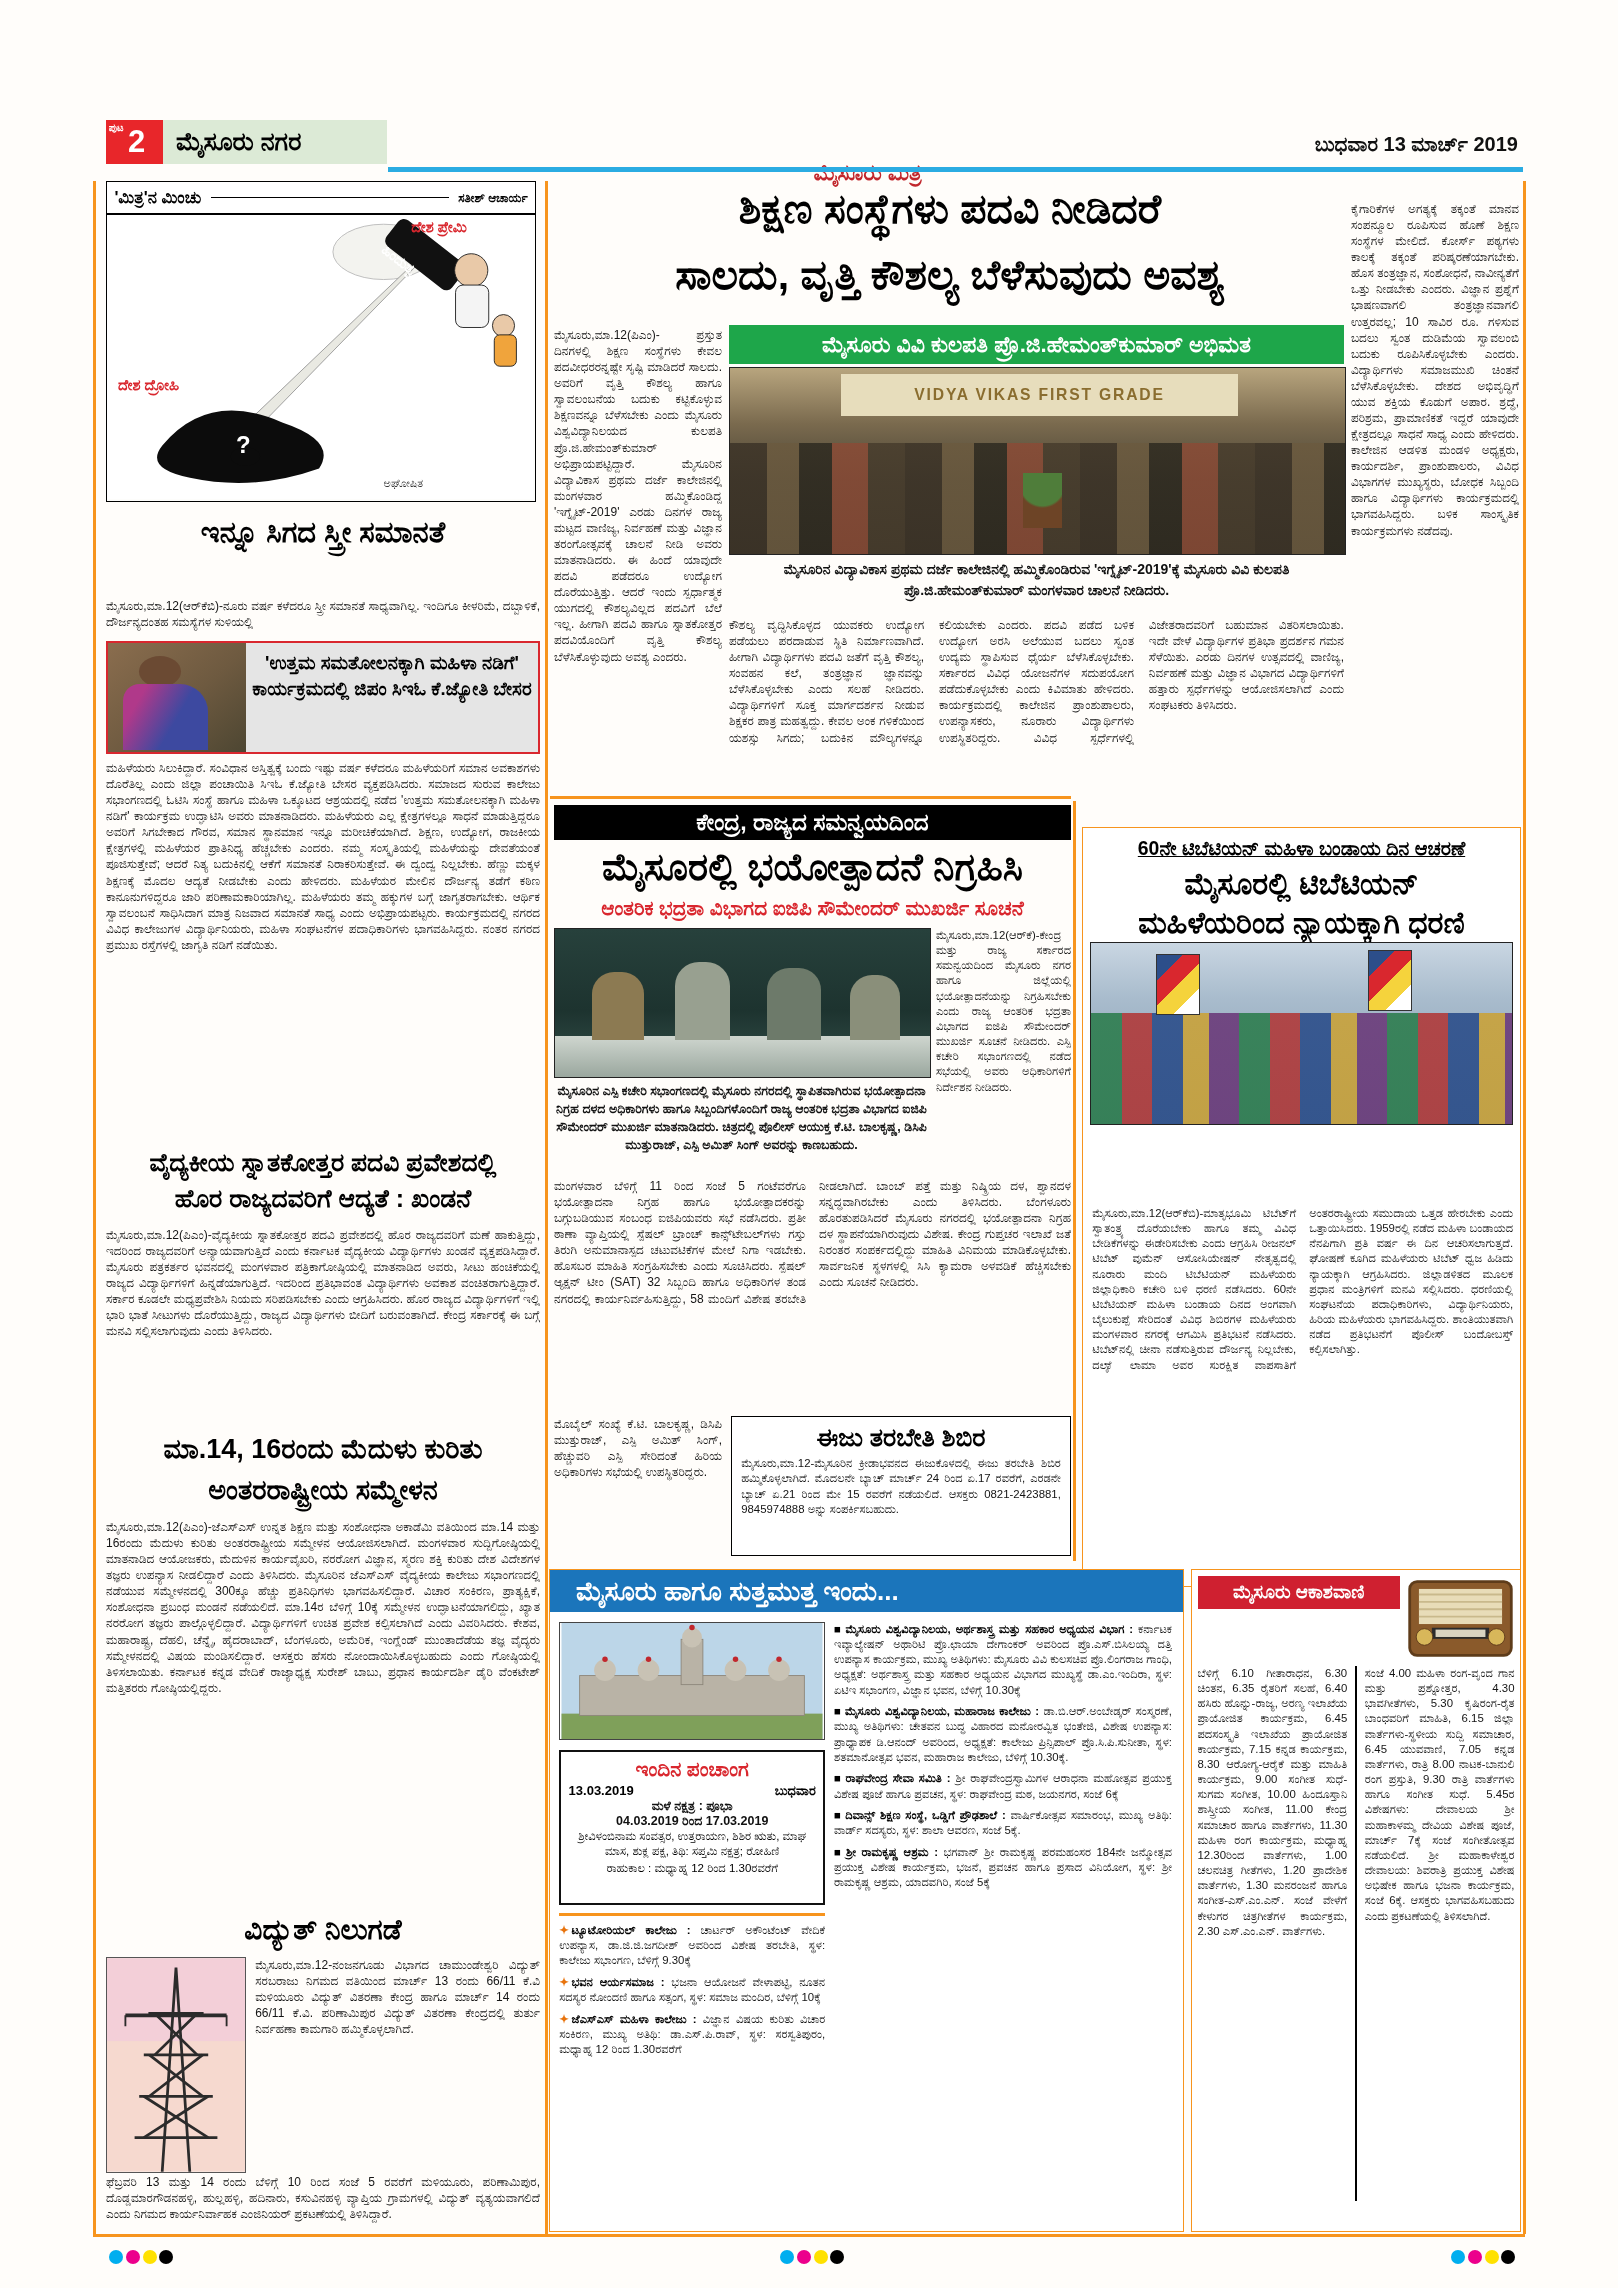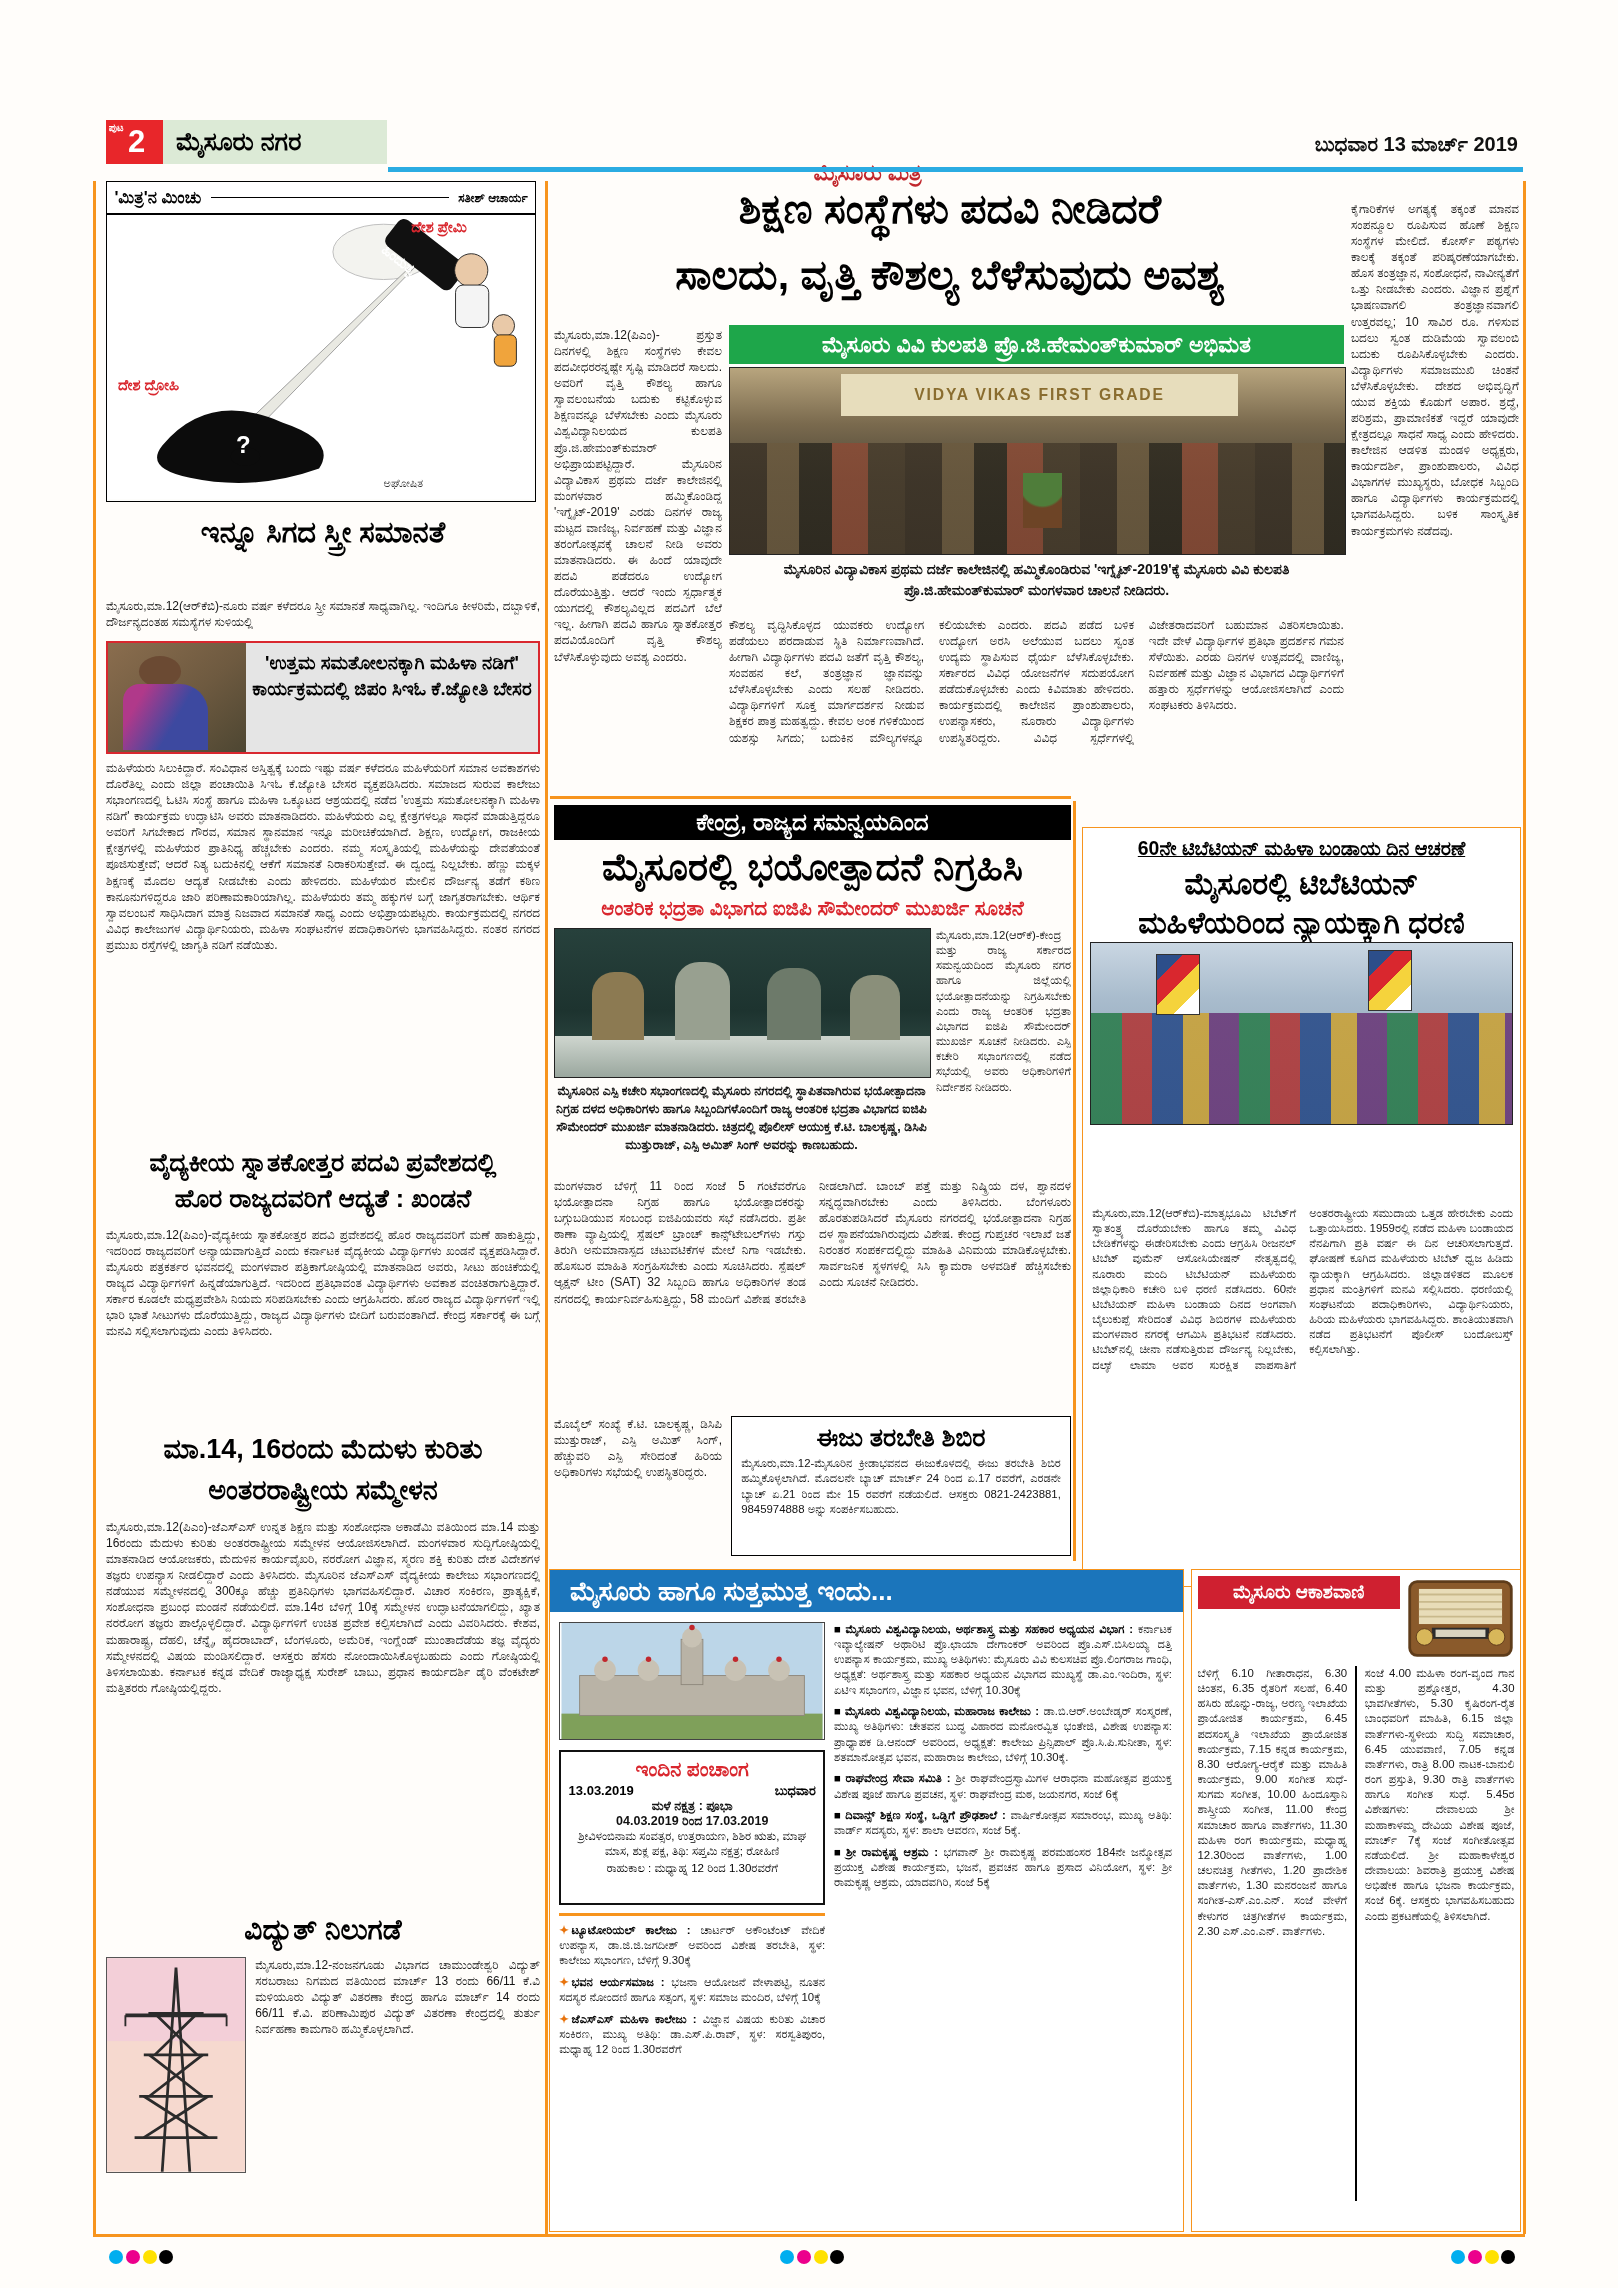--- a/index.html
+++ b/index.html
@@ -102,20 +102,21 @@
       <g stroke="#2b2b2b" stroke-width="3" fill="none">
         <path d="M60 232 L75 10 L90 232"></path>
         <path d="M45 60 L105 60 M40 105 L110 105 M35 150 L115 150 M30 195 L120 195"></path>
         <path d="M52 60 L98 105 M98 60 L52 105 M46 105 L104 150 M104 105 L46 150 M40 150 L110 195 M110 150 L40 195"></path>
         <path d="M20 62 L130 62" stroke-width="4"></path>
         <path d="M20 62 L20 74 M130 62 L130 74" stroke-width="2"></path>
       </g>
     </svg>
     <div class="bt" style="flex:1;height:214px;">ಮೈಸೂರು,ಮಾ.12-ನಂಜನಗೂಡು ವಿಭಾಗದ ಚಾಮುಂಡೇಶ್ವರಿ ವಿದ್ಯುತ್ ಸರಬರಾಜು ನಿಗಮದ ವತಿಯಿಂದ ಮಾರ್ಚ್ 13 ರಂದು 66/11 ಕೆ.ವಿ ಮಳಿಯೂರು ವಿದ್ಯುತ್ ವಿತರಣಾ ಕೇಂದ್ರ ಹಾಗೂ ಮಾರ್ಚ್ 14 ರಂದು 66/11 ಕೆ.ವಿ. ಪರಿಣಾಮಿಪುರ ವಿದ್ಯುತ್ ವಿತರಣಾ ಕೇಂದ್ರದಲ್ಲಿ ತುರ್ತು ನಿರ್ವಹಣಾ ಕಾಮಗಾರಿ ಹಮ್ಮಿಕೊಳ್ಳಲಾಗಿದೆ.</div>
   </div>
+  <div class="abs bt" style="left:106px;top:2174px;width:434px;height:57px;">ಫೆಬ್ರವರಿ 13 ಮತ್ತು 14 ರಂದು ಬೆಳಿಗ್ಗೆ 10 ರಿಂದ ಸಂಜೆ 5 ರವರೆಗೆ ಮಳಿಯೂರು, ಪರಿಣಾಮಿಪುರ, ದೊಡ್ಡಮಾರಗೌಡನಹಳ್ಳಿ, ಹುಲ್ಲಹಳ್ಳಿ, ಹದಿನಾರು, ಕಸುವಿನಹಳ್ಳಿ ವ್ಯಾಪ್ತಿಯ ಗ್ರಾಮಗಳಲ್ಲಿ ವಿದ್ಯುತ್ ವ್ಯತ್ಯಯವಾಗಲಿದೆ ಎಂದು ನಿಗಮದ ಕಾರ್ಯನಿರ್ವಾಹಕ ಎಂಜಿನಿಯರ್ ಪ್ರಕಟಣೆಯಲ್ಲಿ ತಿಳಿಸಿದ್ದಾರೆ.</div>
 
   <div class="abs hl" style="left:554px;top:177px;width:792px;font-size:41px;line-height:1.6;">
     <div>ಶಿಕ್ಷಣ ಸಂಸ್ಥೆಗಳು ಪದವಿ ನೀಡಿದರೆ</div>
     <div>ಸಾಲದು, ವೃತ್ತಿ ಕೌಶಲ್ಯ ಬೆಳೆಸುವುದು ಅವಶ್ಯ</div>
   </div>
   <div class="abs bt" style="left:554px;top:327px;width:168px;height:473px;">ಮೈಸೂರು,ಮಾ.12(ಪಿಎಂ)- ಪ್ರಸ್ತುತ ದಿನಗಳಲ್ಲಿ ಶಿಕ್ಷಣ ಸಂಸ್ಥೆಗಳು ಕೇವಲ ಪದವೀಧರರನ್ನಷ್ಟೇ ಸೃಷ್ಟಿ ಮಾಡಿದರೆ ಸಾಲದು. ಅವರಿಗೆ ವೃತ್ತಿ ಕೌಶಲ್ಯ ಹಾಗೂ ಸ್ವಾವಲಂಬನೆಯ ಬದುಕು ಕಟ್ಟಿಕೊಳ್ಳುವ ಶಿಕ್ಷಣವನ್ನೂ ಬೆಳೆಸಬೇಕು ಎಂದು ಮೈಸೂರು ವಿಶ್ವವಿದ್ಯಾನಿಲಯದ ಕುಲಪತಿ ಪ್ರೊ.ಜಿ.ಹೇಮಂತ್‌ಕುಮಾರ್ ಅಭಿಪ್ರಾಯಪಟ್ಟಿದ್ದಾರೆ. ಮೈಸೂರಿನ ವಿದ್ಯಾವಿಕಾಸ ಪ್ರಥಮ ದರ್ಜೆ ಕಾಲೇಜಿನಲ್ಲಿ ಮಂಗಳವಾರ ಹಮ್ಮಿಕೊಂಡಿದ್ದ 'ಇಗ್ನೈಟ್-2019' ಎರಡು ದಿನಗಳ ರಾಜ್ಯ ಮಟ್ಟದ ವಾಣಿಜ್ಯ, ನಿರ್ವಹಣೆ ಮತ್ತು ವಿಜ್ಞಾನ ತರಂಗೋತ್ಸವಕ್ಕೆ ಚಾಲನೆ ನೀಡಿ ಅವರು ಮಾತನಾಡಿದರು. ಈ ಹಿಂದೆ ಯಾವುದೇ ಪದವಿ ಪಡೆದರೂ ಉದ್ಯೋಗ ದೊರೆಯುತ್ತಿತ್ತು. ಆದರೆ ಇಂದು ಸ್ಪರ್ಧಾತ್ಮಕ ಯುಗದಲ್ಲಿ ಕೌಶಲ್ಯವಿಲ್ಲದ ಪದವಿಗೆ ಬೆಲೆ ಇಲ್ಲ. ಹೀಗಾಗಿ ಪದವಿ ಹಾಗೂ ಸ್ನಾತಕೋತ್ತರ ಪದವಿಯೊಂದಿಗೆ ವೃತ್ತಿ ಕೌಶಲ್ಯ ಬೆಳೆಸಿಕೊಳ್ಳುವುದು ಅವಶ್ಯ ಎಂದರು.</div>
   <div class="abs" style="left:729px;top:325px;width:615px;height:39px;background:#1ea64a;color:#fff;font-size:22px;font-weight:bold;text-align:center;line-height:39px;overflow:hidden;">ಮೈಸೂರು ವಿವಿ ಕುಲಪತಿ ಪ್ರೊ.ಜಿ.ಹೇಮಂತ್‌ಕುಮಾರ್ ಅಭಿಮತ</div>
   <div class="abs photo" style="left:729px;top:367px;width:615px;height:186px;background:linear-gradient(180deg,#b8a57e 0%,#7a6a4e 30%,#4a4436 60%,#2f2c24 100%);">
     <div style="position:absolute;left:111px;top:5.5px;width:397px;height:42px;background:#e7ddbc;color:#8a6d2f;font-size:15.7px;font-weight:bold;text-align:center;line-height:42px;letter-spacing:1.8px;overflow:hidden;">
       <span>VIDYA VIKAS FIRST GRADE</span>
@@ -155,21 +156,21 @@
     </div>
     <div class="photo" style="position:absolute;left:7.4px;top:114px;width:421px;height:181px;background:linear-gradient(180deg,#c9d6e2 0%,#a9bccd 30%,#7f98ab 100%);">
       <div style="position:absolute;left:0;bottom:0;width:100%;height:111px;background:repeating-linear-gradient(90deg,#2e7d4f 0 31px,#b03a3a 31px 61px,#2c4e8a 61px 92px,#c9a23a 92px 118px,#6b3b7a 118px 148px);opacity:.9;"></div>
       <div style="position:absolute;left:65px;top:11px;width:42px;height:59px;background:linear-gradient(135deg,#2c4e8a 25%,#d9272e 25% 50%,#f5d33c 50% 75%,#fff 75%);border:0.9px solid #333;"></div>
       <div style="position:absolute;left:277px;top:7.4px;width:42px;height:59px;background:linear-gradient(135deg,#2c4e8a 25%,#d9272e 25% 50%,#f5d33c 50% 75%,#fff 75%);border:0.9px solid #333;"></div>
     </div>
     <div class="bts cols2" style="position:absolute;left:9.2px;top:378px;width:421px;height:369px;">ಮೈಸೂರು,ಮಾ.12(ಆರ್‌ಕೆಬಿ)-ಮಾತೃಭೂಮಿ ಟಿಬೆಟ್‌ಗೆ ಸ್ವಾತಂತ್ರ್ಯ ದೊರೆಯಬೇಕು ಹಾಗೂ ತಮ್ಮ ವಿವಿಧ ಬೇಡಿಕೆಗಳನ್ನು ಈಡೇರಿಸಬೇಕು ಎಂದು ಆಗ್ರಹಿಸಿ ರೀಜನಲ್ ಟಿಬೆಟ್ ವುಮೆನ್ ಆಸೋಸಿಯೇಷನ್ ನೇತೃತ್ವದಲ್ಲಿ ನೂರಾರು ಮಂದಿ ಟಿಬೆಟಿಯನ್ ಮಹಿಳೆಯರು ಜಿಲ್ಲಾಧಿಕಾರಿ ಕಚೇರಿ ಬಳಿ ಧರಣಿ ನಡೆಸಿದರು. 60ನೇ ಟಿಬೆಟಿಯನ್ ಮಹಿಳಾ ಬಂಡಾಯ ದಿನದ ಅಂಗವಾಗಿ ಬೈಲುಕುಪ್ಪೆ ಸೇರಿದಂತೆ ವಿವಿಧ ಶಿಬಿರಗಳ ಮಹಿಳೆಯರು ಮಂಗಳವಾರ ನಗರಕ್ಕೆ ಆಗಮಿಸಿ ಪ್ರತಿಭಟನೆ ನಡೆಸಿದರು. ಟಿಬೆಟ್‌ನಲ್ಲಿ ಚೀನಾ ನಡೆಸುತ್ತಿರುವ ದೌರ್ಜನ್ಯ ನಿಲ್ಲಬೇಕು, ದಲಾೈ ಲಾಮಾ ಅವರ ಸುರಕ್ಷಿತ ವಾಪಸಾತಿಗೆ ಅಂತರರಾಷ್ಟ್ರೀಯ ಸಮುದಾಯ ಒತ್ತಡ ಹೇರಬೇಕು ಎಂದು ಒತ್ತಾಯಿಸಿದರು. 1959ರಲ್ಲಿ ನಡೆದ ಮಹಿಳಾ ಬಂಡಾಯದ ನೆನಪಿಗಾಗಿ ಪ್ರತಿ ವರ್ಷ ಈ ದಿನ ಆಚರಿಸಲಾಗುತ್ತದೆ. ಘೋಷಣೆ ಕೂಗಿದ ಮಹಿಳೆಯರು ಟಿಬೆಟ್ ಧ್ವಜ ಹಿಡಿದು ನ್ಯಾಯಕ್ಕಾಗಿ ಆಗ್ರಹಿಸಿದರು. ಜಿಲ್ಲಾಡಳಿತದ ಮೂಲಕ ಪ್ರಧಾನ ಮಂತ್ರಿಗಳಿಗೆ ಮನವಿ ಸಲ್ಲಿಸಿದರು. ಧರಣಿಯಲ್ಲಿ ಸಂಘಟನೆಯ ಪದಾಧಿಕಾರಿಗಳು, ವಿದ್ಯಾರ್ಥಿನಿಯರು, ಹಿರಿಯ ಮಹಿಳೆಯರು ಭಾಗವಹಿಸಿದ್ದರು. ಶಾಂತಿಯುತವಾಗಿ ನಡೆದ ಪ್ರತಿಭಟನೆಗೆ ಪೊಲೀಸ್ ಬಂದೋಬಸ್ತ್ ಕಲ್ಪಿಸಲಾಗಿತ್ತು.</div>
   </div>
 
   <div class="abs" style="left:549px;top:1569px;width:635px;height:663px;border:1.8px solid #f7941d;box-sizing:border-box;background:#fff;">
-    <div style="height:42px;background:#1b75bb;color:#fff;font-size:26px;font-weight:bold;line-height:42px;padding-left:20px;overflow:hidden;">ಮೈಸೂರು ಹಾಗೂ ಸುತ್ತಮುತ್ತ ಇಂದು...</div>
+    <div style="height:42px;background:#1b75bb;color:#fff;font-size:26px;font-weight:bold;line-height:42px;padding-left:26px;overflow:hidden;">ಮೈಸೂರು ಹಾಗೂ ಸುತ್ತಮುತ್ತ ಇಂದು...</div>
 
     <div class="abs" style="left:9.2px;top:52px;width:266px;height:598px;">
       <svg width="266" height="118" viewBox="0 0 288 128" style="border:1.8px solid #444;box-sizing:border-box;">
         <rect width="288" height="128" fill="#bcd6e8"></rect>
         <rect y="100" width="288" height="28" fill="#7fa05a"></rect>
         <g fill="#b9b3a6" stroke="#8d877a">
           <rect x="20" y="58" width="248" height="44"></rect>
           <rect x="132" y="18" width="24" height="50"></rect>
         </g>
         <g fill="#c8c2b4">

